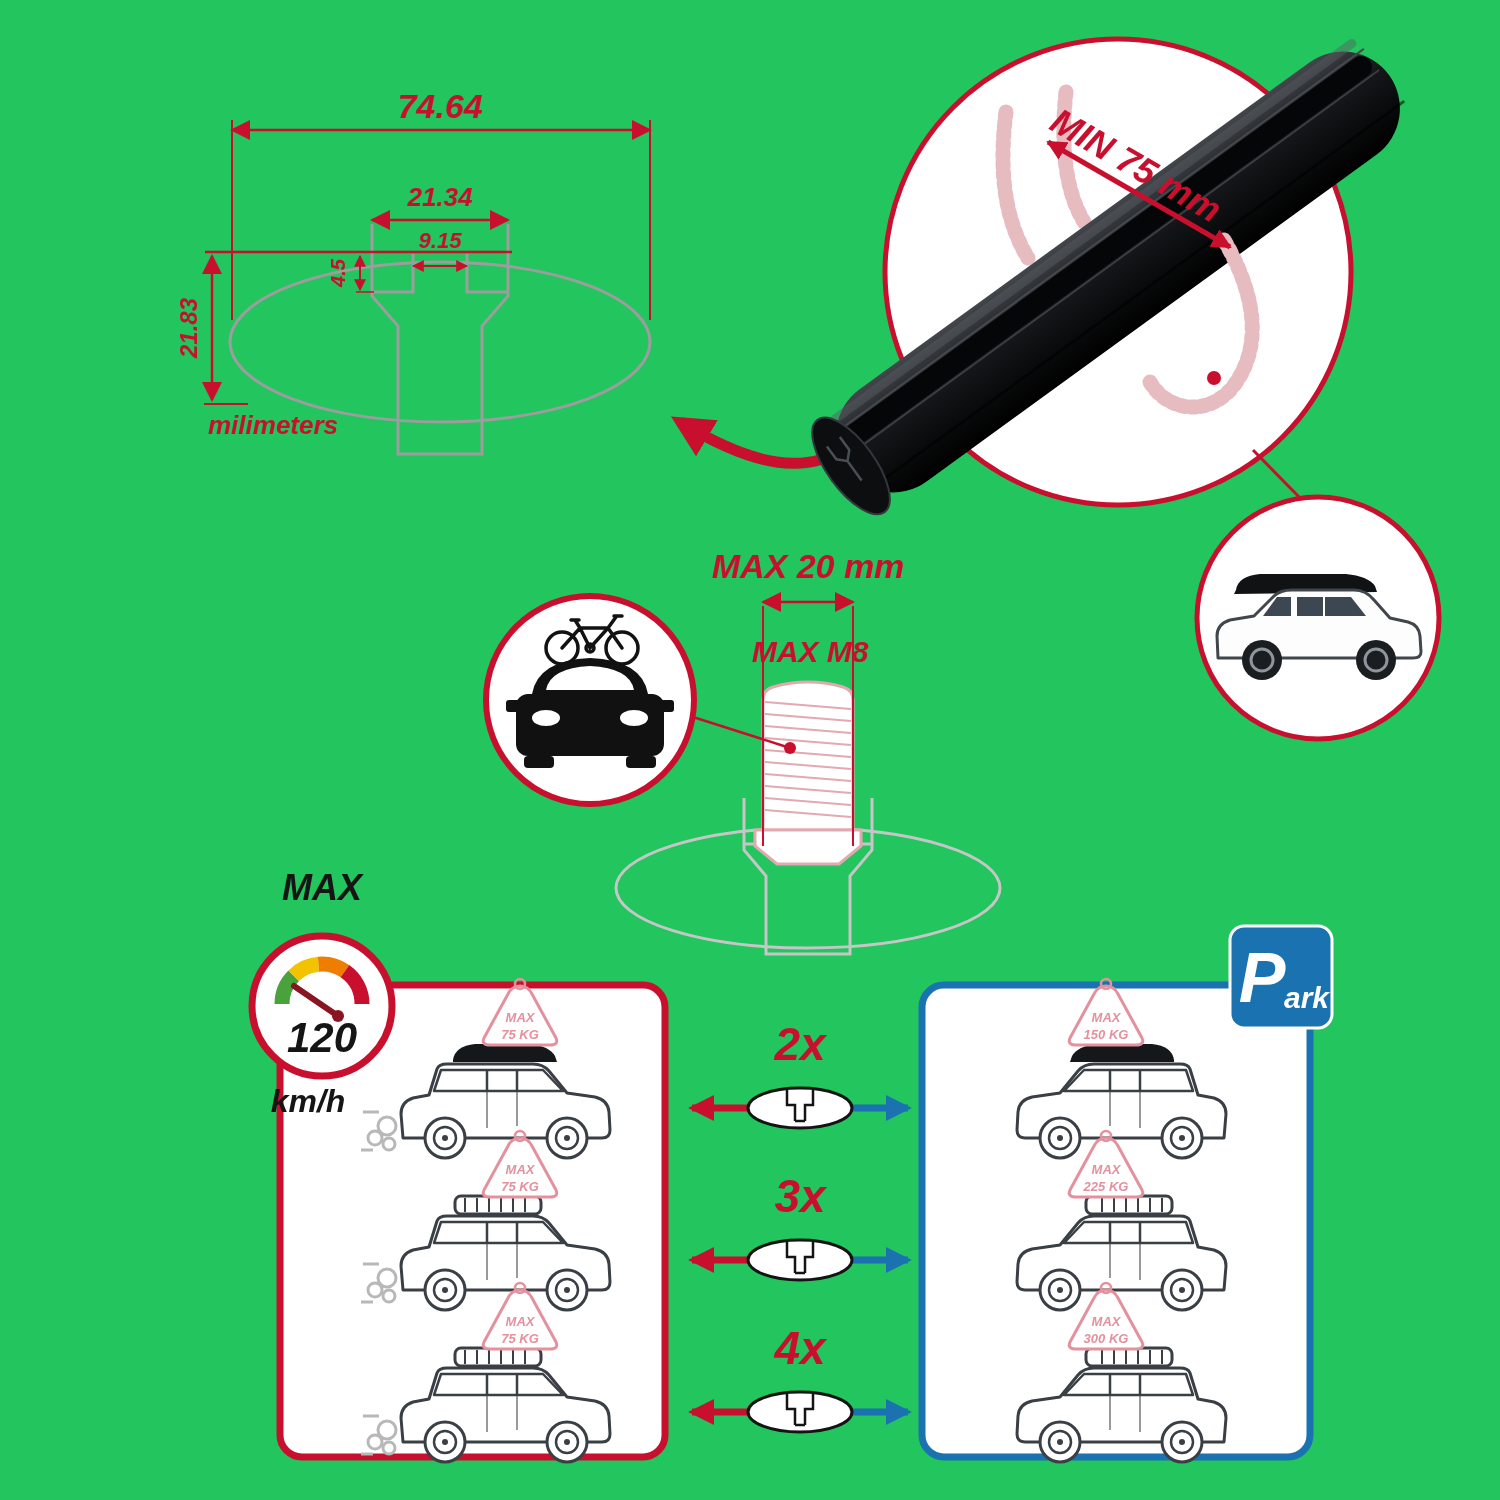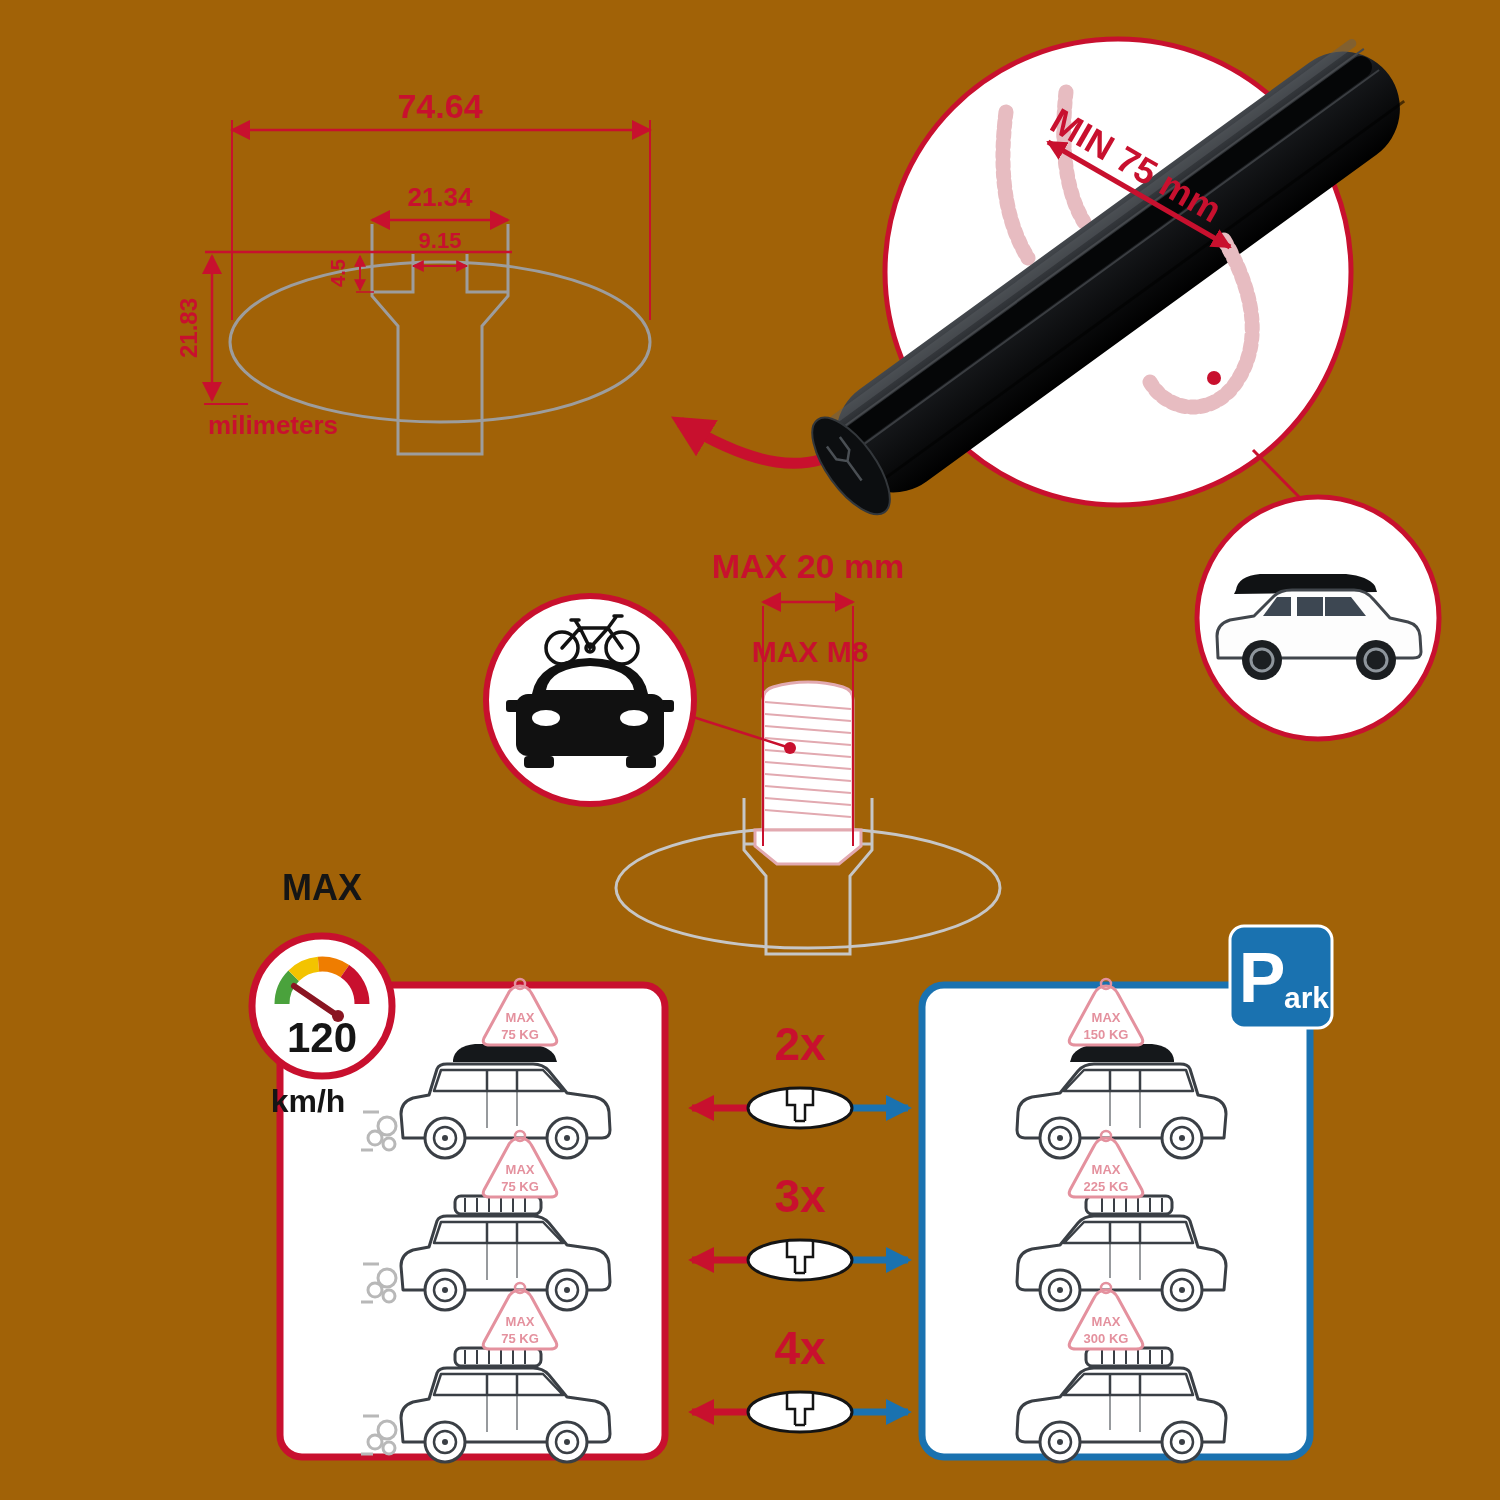--- a/index.html
+++ b/index.html
@@ -1,17 +1,17 @@
 <!DOCTYPE html>
 <html><head>
 <meta charset="utf-8">
 <style>
   html,body { margin:0; padding:0; background:#ffffff; }
-  .stage { position:relative; width:1500px; height:1500px; background:#a16207; overflow:hidden;
-           font-family:"Liberation Sans", sans-serif; }
+  .stage { position:relative; width:1500px; height:1500px; background:#22c55e; overflow:hidden;
+           font-family:"Liberation Sans", sans-serif;font-style:italic; }
   svg { position:absolute; left:0; top:0; }
   svg text { font-family:"Liberation Sans", sans-serif; }
   .t-red   { fill:#C8102E; font-weight:bold; }
   .t-pink  { fill:#E4919E; font-weight:bold; }
   .t-dark  { fill:#151515; font-weight:bold; }
   .t-white { fill:#ffffff; font-weight:bold; }
   .red-ln   { stroke:#C8102E; fill:none; }
   .gray-ln  { stroke:#9d9d9d; fill:none; }
   .ghost-ln { stroke:#c6c6c6; fill:none; }
   .car-ln   { stroke:#3a3f45; fill:#ffffff; stroke-linejoin:round; stroke-linecap:round; }

